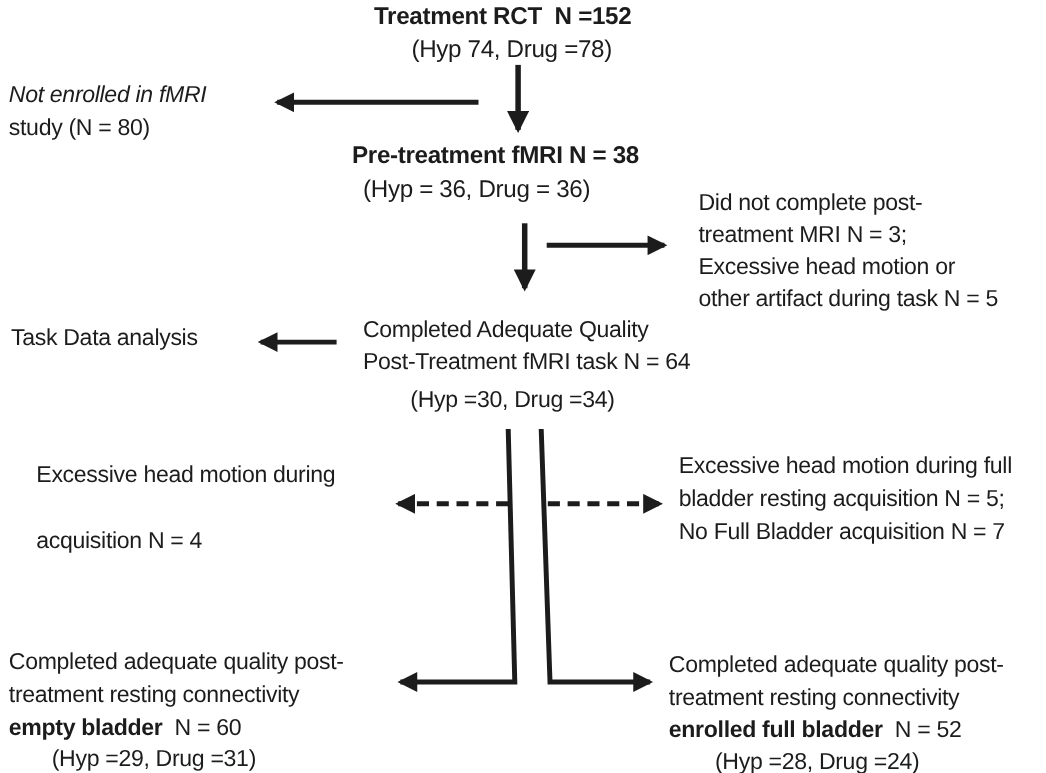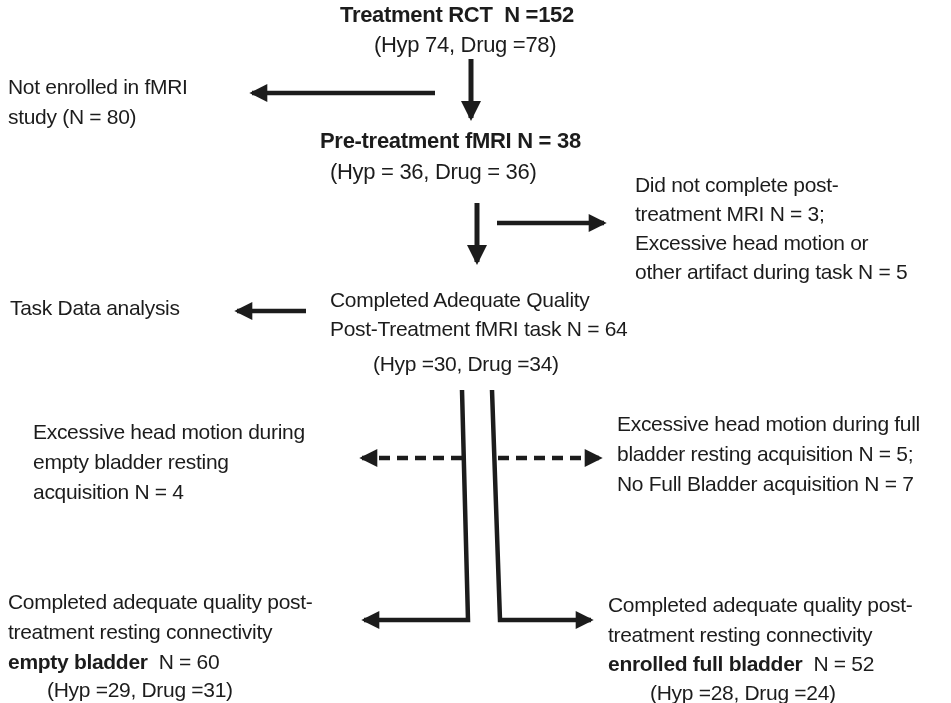--- a/index.html
+++ b/index.html
@@ -51,39 +51,38 @@
     <polyline class="ln w45" points="462,390 468,620 364,620" marker-end="url(#ah)"></polyline>
     <polyline class="ln w45" points="492,390 500,620 591,620" marker-end="url(#ah)"></polyline>
 
     <line class="ln w45 dash" x1="462" y1="458" x2="362" y2="458" marker-end="url(#ah)"></line>
     <line class="ln w45 dash" x1="498" y1="458" x2="600" y2="458" marker-end="url(#ah)"></line>
   </svg>
 
   <div class="t big b" style="left:340px; top:2px;">Treatment RCT  N =152</div>
   <div class="t big" style="left:362px; top:32px;margin-left:12px;">(Hyp 74, Drug =78)</div>
 
-  <div class="t" style="left:8px; top:75px;">Not enrolled in fMRI</div>
+  <div class="t" style="left:8px; top:75px;font-style:italic;">Not enrolled in fMRI</div>
   <div class="t" style="left:8px; top:105px;">study (N = 80)</div>
 
   <div class="t big b" style="left:320px; top:128px;">Pre-treatment fMRI N = 38</div>
   <div class="t big" style="left:330px; top:159px;text-align:right;">(Hyp = 36, Drug = 36)</div>
 
   <div class="t" style="left:635px; top:173px;">Did not complete post-</div>
   <div class="t" style="left:635px; top:202px;">treatment MRI N = 3;</div>
   <div class="t" style="left:635px; top:231px;">Excessive head motion or</div>
   <div class="t" style="left:635px; top:260px;">other artifact during task N = 5</div>
 
   <div class="t" style="left:10px; top:296px;">Task Data analysis</div>
 
   <div class="t" style="left:330px; top:288px;">Completed Adequate Quality</div>
   <div class="t" style="left:330px; top:317px;">Post-Treatment fMRI task N = 64</div>
   <div class="t" style="left:373px; top:352px;">(Hyp =30, Drug =34)</div>
 
   <div class="t" style="left:33px; top:420px;">Excessive head motion during</div>
-  <div class="t" style="left:33px; top:450px;">empty bladder resting</div>
   <div class="t" style="left:33px; top:480px;">acquisition N = 4</div>
 
   <div class="t" style="left:617px; top:412px;">Excessive head motion during full</div>
   <div class="t" style="left:617px; top:442px;">bladder resting acquisition N = 5;</div>
   <div class="t" style="left:617px; top:472px;">No Full Bladder acquisition N = 7</div>
 
   <div class="t" style="left:8px; top:590px;">Completed adequate quality post-</div>
   <div class="t" style="left:8px; top:620px;">treatment resting connectivity</div>
   <div class="t" style="left:8px; top:650px;"><span class="b">empty bladder</span><span>  N = 60</span></div>
   <div class="t" style="left:47px; top:678px;">(Hyp =29, Drug =31)</div>

